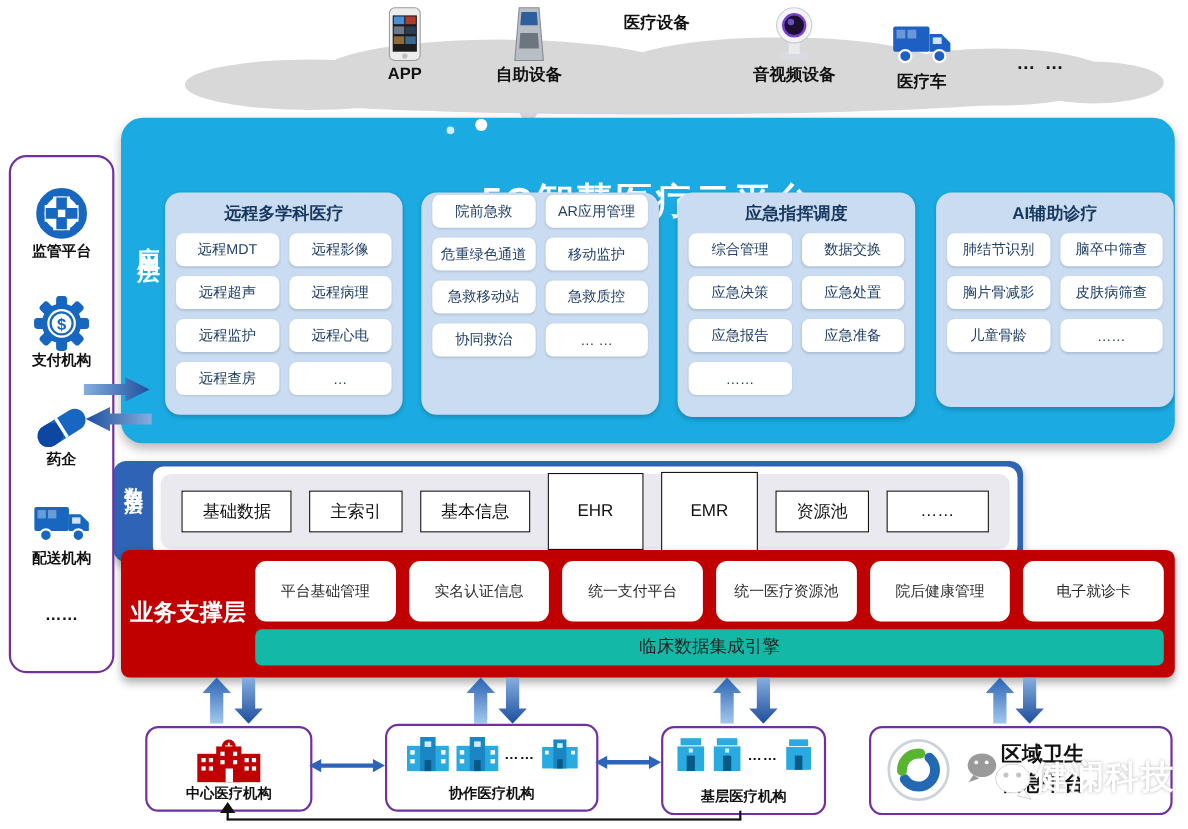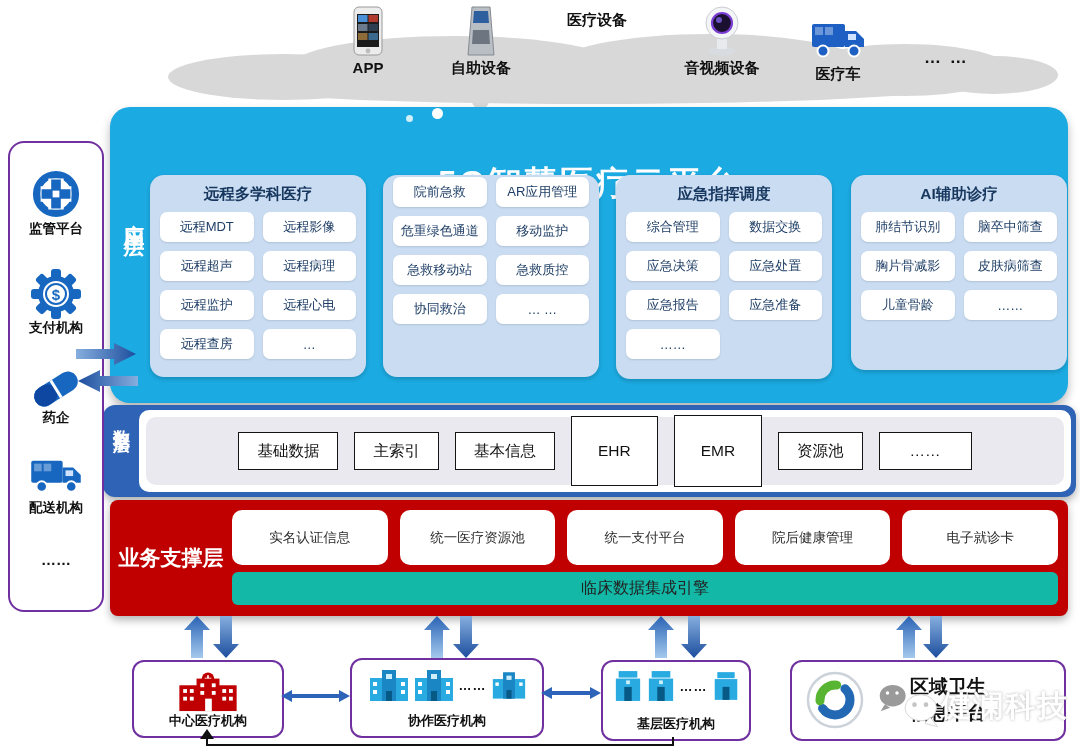--- a/index.html
+++ b/index.html
@@ -18,21 +18,21 @@
             border-radius:20px;box-shadow:0 5px 10px rgba(0,0,0,.28);}
   .platform-title{position:absolute;left:0;right:0;top:10px;text-align:center;color:#fff;
                   font-size:33px;font-weight:bold;letter-spacing:3px;margin-top:44px;}
   .vlabel{writing-mode:vertical-rl;text-orientation:upright;color:#fff;font-weight:bold;letter-spacing:7px;}
   .col{position:absolute;background:#c9dcf2;border-radius:14px;box-shadow:0 2px 4px rgba(0,0,0,.18);}
   .col-title{text-align:center;font-size:15.5px;font-weight:bold;color:#17375e;padding:9px 0 5px;}
   .col-grid{display:grid;grid-template-columns:1fr 1fr;gap:9px 9px;padding:2px 10px 0;}
   .cell{height:30px;background:#fff;border-radius:7px;display:flex;align-items:center;justify-content:center;
         font-size:13px;color:#1f3f66;box-shadow:0 1px 2px rgba(0,0,0,.12);}
   
-  .datalayer{position:absolute;left:103px;top:405px;width:973px;height:92px;background:#2e63b5;
+  .datalayer{position:absolute;left:103px;top:419px;width:827px;height:92px;background:#2e63b5;
              border-radius:12px;box-shadow:0 4px 8px rgba(0,0,0,.3);}
   .datalayer .inner{position:absolute;left:36px;top:5px;right:5px;bottom:5px;background:#fff;border-radius:10px;}
   .datalayer .panel{position:absolute;left:7px;top:7px;right:7px;bottom:7px;background:#e9e9ef;border-radius:10px;
                     display:flex;align-items:center;justify-content:center;gap:16px;}
   .data-item{background:#fff;border:1.5px solid #141414;height:36px;display:flex;align-items:center;
              justify-content:center;padding:0 18px;font-size:15.5px;color:#111;}
   
   .bizlayer{position:absolute;left:110px;top:500px;width:958px;height:116px;background:#c00000;
             border-radius:8px;box-shadow:0 4px 8px rgba(0,0,0,.3);}
   .biz-label{position:absolute;left:0;top:0;bottom:0;width:122px;display:flex;flex-direction:row;
@@ -212,23 +212,24 @@
       </div>
     </div>
   </div>
 
   <div class="bizlayer">
     <div class="biz-label">
       <span>业务</span>
       <span>支撑层</span>
     </div>
     <div class="biz-items">
+      <div class="biz-item">平台基础管理</div>
       <div class="biz-item">实名认证信息</div>
+      <div class="biz-item">统一支付平台</div>
       <div class="biz-item">统一医疗资源池</div>
-      <div class="biz-item">统一支付平台</div>
       <div class="biz-item">院后健康管理</div>
       <div class="biz-item">电子就诊卡</div>
     </div>
     <div class="engine">临床数据集成引擎</div>
   </div>
 
   <div class="sidebar">
     <div class="sb-icon" style="top:26px">
       <svg width="50" height="50" viewBox="0 0 52 52">
         <circle cx="26" cy="26" r="20" fill="none" stroke="#1767c0" stroke-width="8"></circle>

